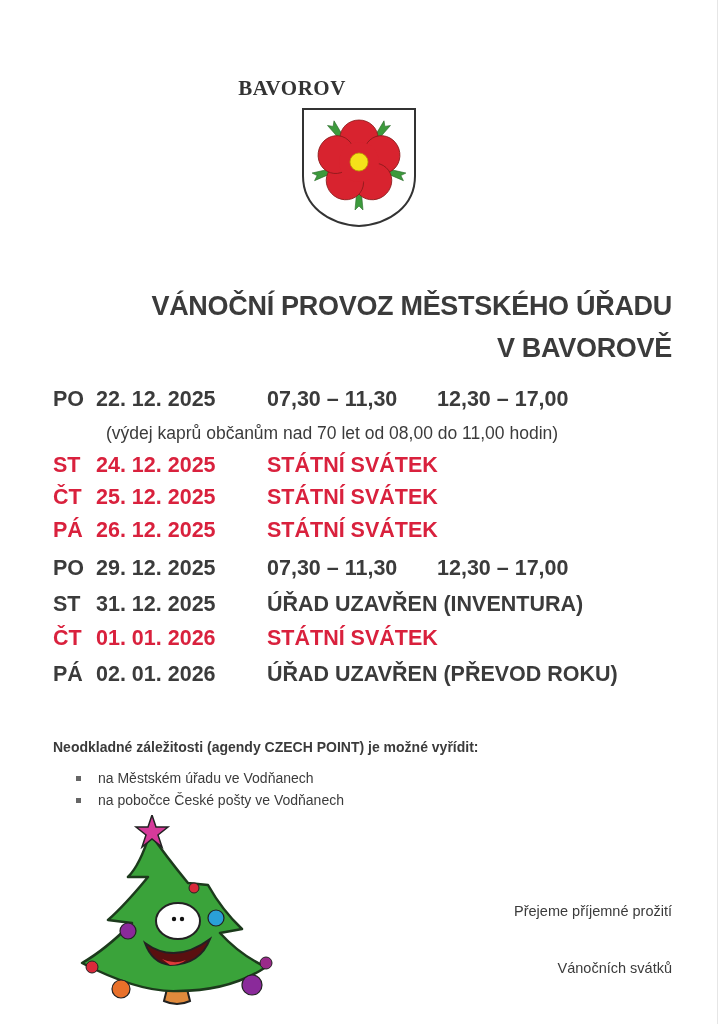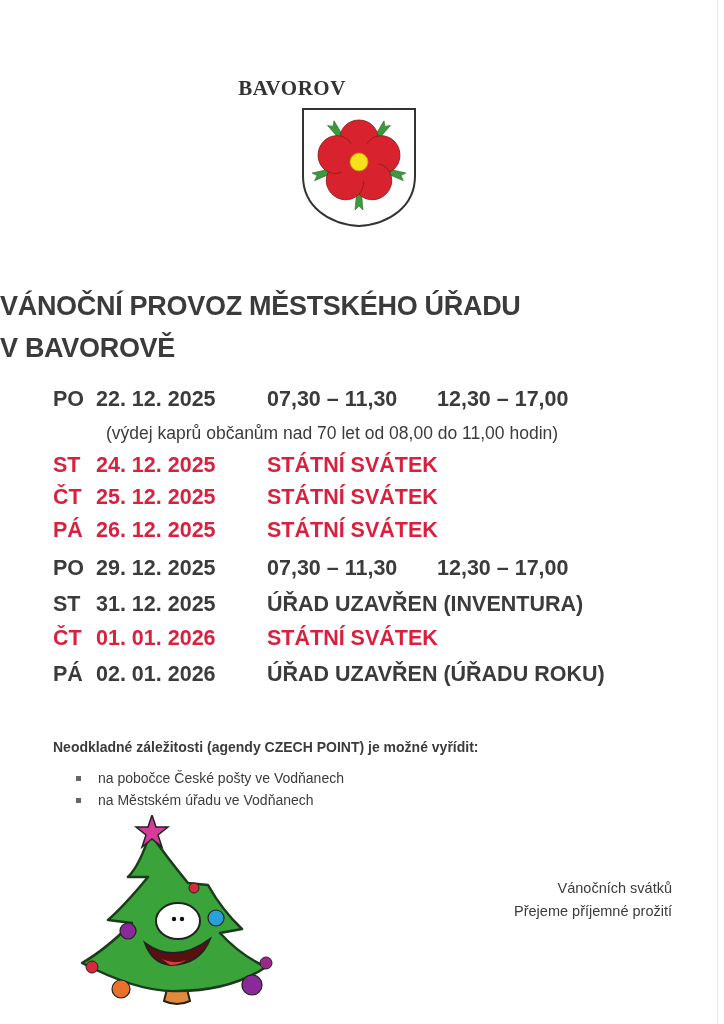--- a/index.html
+++ b/index.html
@@ -15,21 +15,21 @@
   }
   .town-name {
     position: absolute; left: 0; width: 584px; top: 76px; text-align: center;
     font-family: "Liberation Serif", "DejaVu Serif", serif;
     font-weight: bold; font-size: 21px; letter-spacing: 0.5px; color: #333;
   }
   .crest {
     position: absolute; left: 300px; top: 106px; width: 118px; height: 122px;
   }
   .title {
-    position: absolute; left: 0; width: 672px; text-align: left;
+    position: absolute; left: 0; width: 672px; text-align: right;
     font-weight: bold; font-size: 27px; color: #3b3b3b; letter-spacing: -0.3px;
   }
   .title.l1 { top: 291px; }
   .title.l2 { top: 333px; }
 
   .row {
     position: absolute; left: 53px; height: 30px; font-weight: bold;
     font-size: 21.5px; color: #3b3b3b; white-space: nowrap;
   }
   .row.red { color: #d9213d; }
@@ -52,21 +52,21 @@
   }
   .bullets li .sq {
     position: absolute; left: 0; top: 6px; width: 5px; height: 5px; background: #666;
   }
   .tree { position: absolute; left: 70px; top: 815px; width: 205px; height: 195px; }
   .wish {
     position: absolute; right: 52px; text-align: left; font-size: 14.5px; color: #3b3b3b;
     white-space: nowrap;
   }
   .wish.w1 { top: 903px; }
-  .wish.w2 { top: 880px; }
+  .wish.w2 { top: 960px; }
 </style>
 </head>
 <body>
 
 <div class="edge-line"></div>
 
 <div class="town-name">BAVOROV</div>
 
 <svg class="crest" viewBox="0 0 118 122">
   <path d="M3 3 H115 V70 C115 100 90 118 59 120 C28 118 3 100 3 70 Z" fill="#fff" stroke="#333" stroke-width="2"></path>
@@ -134,32 +134,32 @@
 
 <div class="row red" style="top:626px">
   <span class="day">ČT</span>
   <span class="date">01. 01. 2026</span>
   <span class="t1">STÁTNÍ SVÁTEK</span>
 </div>
 
 <div class="row" style="top:662px">
   <span class="day">PÁ</span>
   <span class="date">02. 01. 2026</span>
-  <span class="t1">ÚŘAD UZAVŘEN (ÚŘADU ROKU)</span>
+  <span class="t1">ÚŘAD UZAVŘEN (PŘEVOD ROKU)</span>
 </div>
 
 <div class="urgent">Neodkladné záležitosti (agendy CZECH POINT) je možné vyřídit:</div>
 <ul class="bullets">
   <li>
     <span class="sq"></span>
-    <span>na pobočce České pošty ve Vodňanech</span>
+    <span>na Městském úřadu ve Vodňanech</span>
   </li>
   <li>
     <span class="sq"></span>
-    <span>na Městském úřadu ve Vodňanech</span>
+    <span>na pobočce České pošty ve Vodňanech</span>
   </li>
 </ul>
 
 <svg class="tree" viewBox="0 0 205 195">
 
   <path d="M98 170 L116 170 L120 186 Q107 192 94 186 Z" fill="#e08a3c" stroke="#222" stroke-width="2"></path>
 
   <path d="M80 18 Q70 50 58 62 L78 62 Q55 90 38 105 L62 108 Q35 135 12 148 Q70 178 108 176 Q160 176 196 152 Q170 140 150 118 L172 114 Q152 95 138 70 L118 68 Q95 40 80 18 Z" fill="#3aa33a" stroke="#1c3a1c" stroke-width="2.5" stroke-linejoin="round"></path>
 
   <polygon points="82,0 86,12 98,12 88,20 92,32 82,24 72,32 76,20 66,12 78,12" fill="#d63a9a" stroke="#222" stroke-width="1.5"></polygon>

